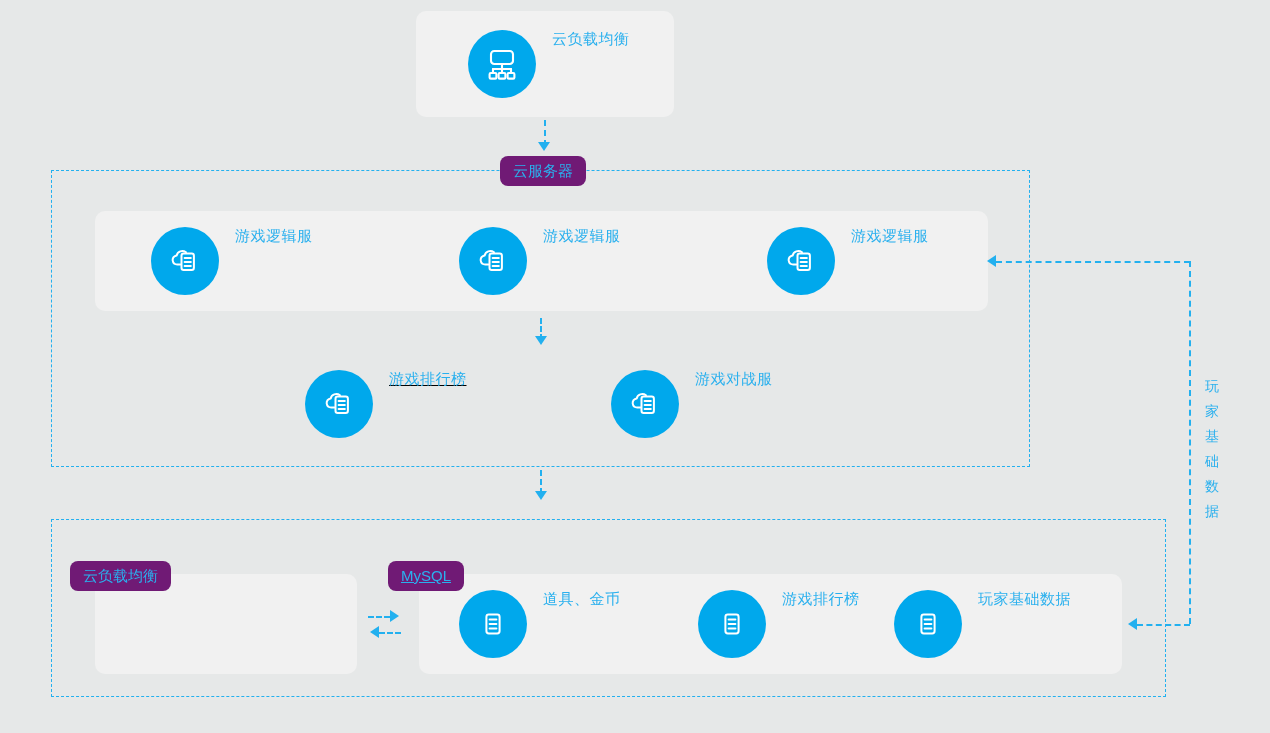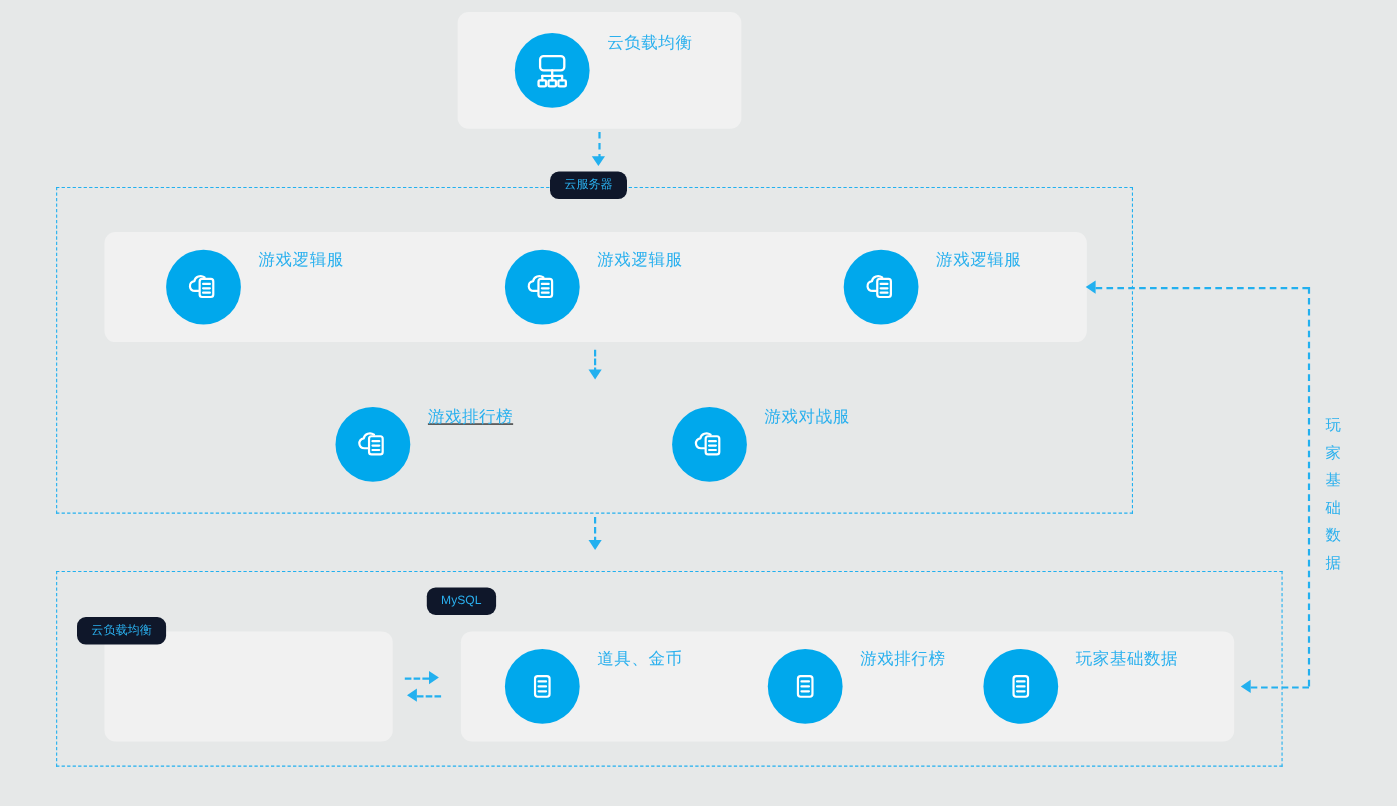--- a/index.html
+++ b/index.html
@@ -31,24 +31,24 @@
   }
   .node .label{
     margin-left:16px;
     color:#2ab0ee;
     font-size:15px;
     white-space:nowrap;
     letter-spacing:.5px;
   }
   .tag{
     position:absolute;
-    background:#0f172a;
+    background:#701a75;
     border-radius:8px;
     color:#2ab0ee;
-    font-size:11px;
+    font-size:15px;
     padding:6px 13px;
     white-space:nowrap;
     line-height:1.2;
   }
   .vtext{
     position:absolute;
     color:#2ab0ee;
     font-size:14px;
     width:16px;
     line-height:25px;
@@ -189,21 +189,21 @@
   <div class="card" style="left:95px;top:574px;width:262px;height:100px;"></div>
   <div class="tag" style="left:70px;top:561px;">云负载均衡</div>
 
 
   <div class="hline" style="left:368px;top:616px;width:22px;"></div>
   <div class="arrow-right" style="left:390px;top:610px;"></div>
   <div class="hline" style="left:379px;top:632px;width:22px;"></div>
   <div class="arrow-left" style="left:370px;top:626px;"></div>
 
   <div class="card" style="left:419px;top:574px;width:703px;height:100px;"></div>
-  <div class="tag" style="left:388px;top:534px;">MySQL</div>
+  <div class="tag" style="left:388px;top:561px;text-decoration:underline;">MySQL</div>
 
   <div class="node" style="left:459px;top:590px;">
     <div class="circle">
       <svg width="40" height="40" viewBox="0 0 40 40" fill="none" stroke="#ffffff" stroke-width="2" stroke-linecap="round" stroke-linejoin="round">
         <rect x="13.4" y="10.6" width="13.2" height="18.8" rx="2.4"></rect>
         <line x1="16.6" y1="15.5" x2="23.4" y2="15.5"></line>
         <line x1="16.6" y1="20" x2="23.4" y2="20"></line>
         <line x1="16.6" y1="24.5" x2="23.4" y2="24.5"></line>
       </svg>
     </div>

